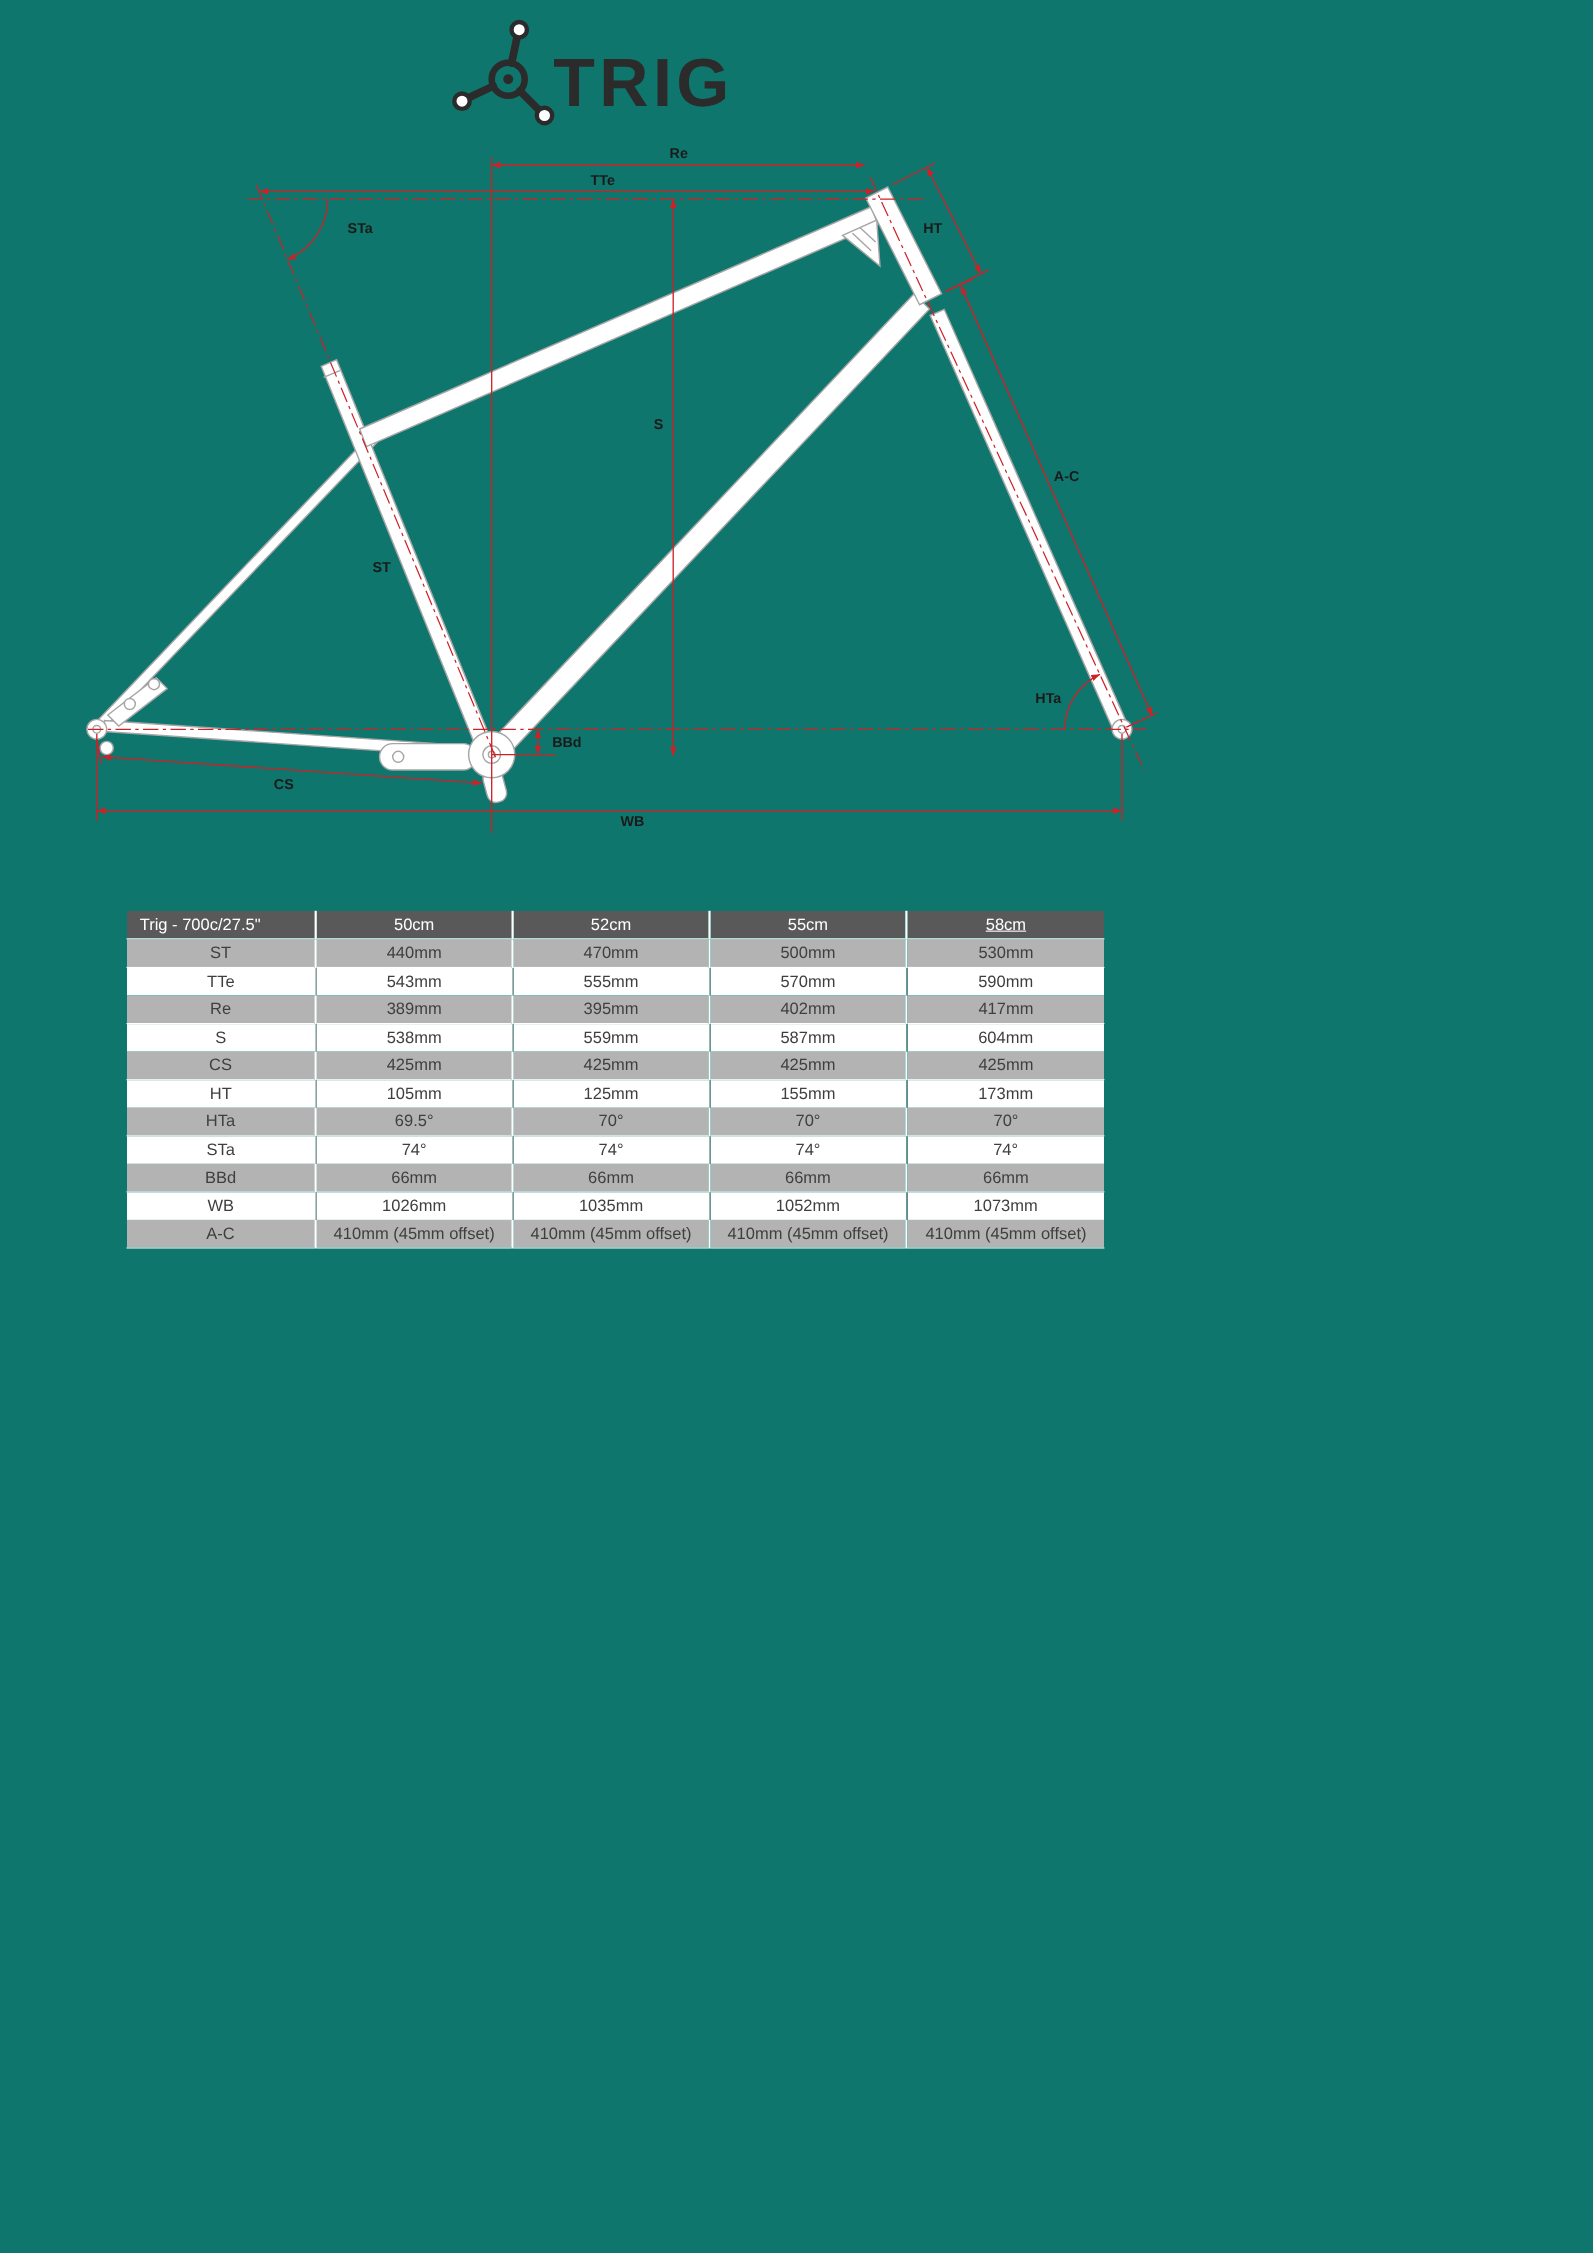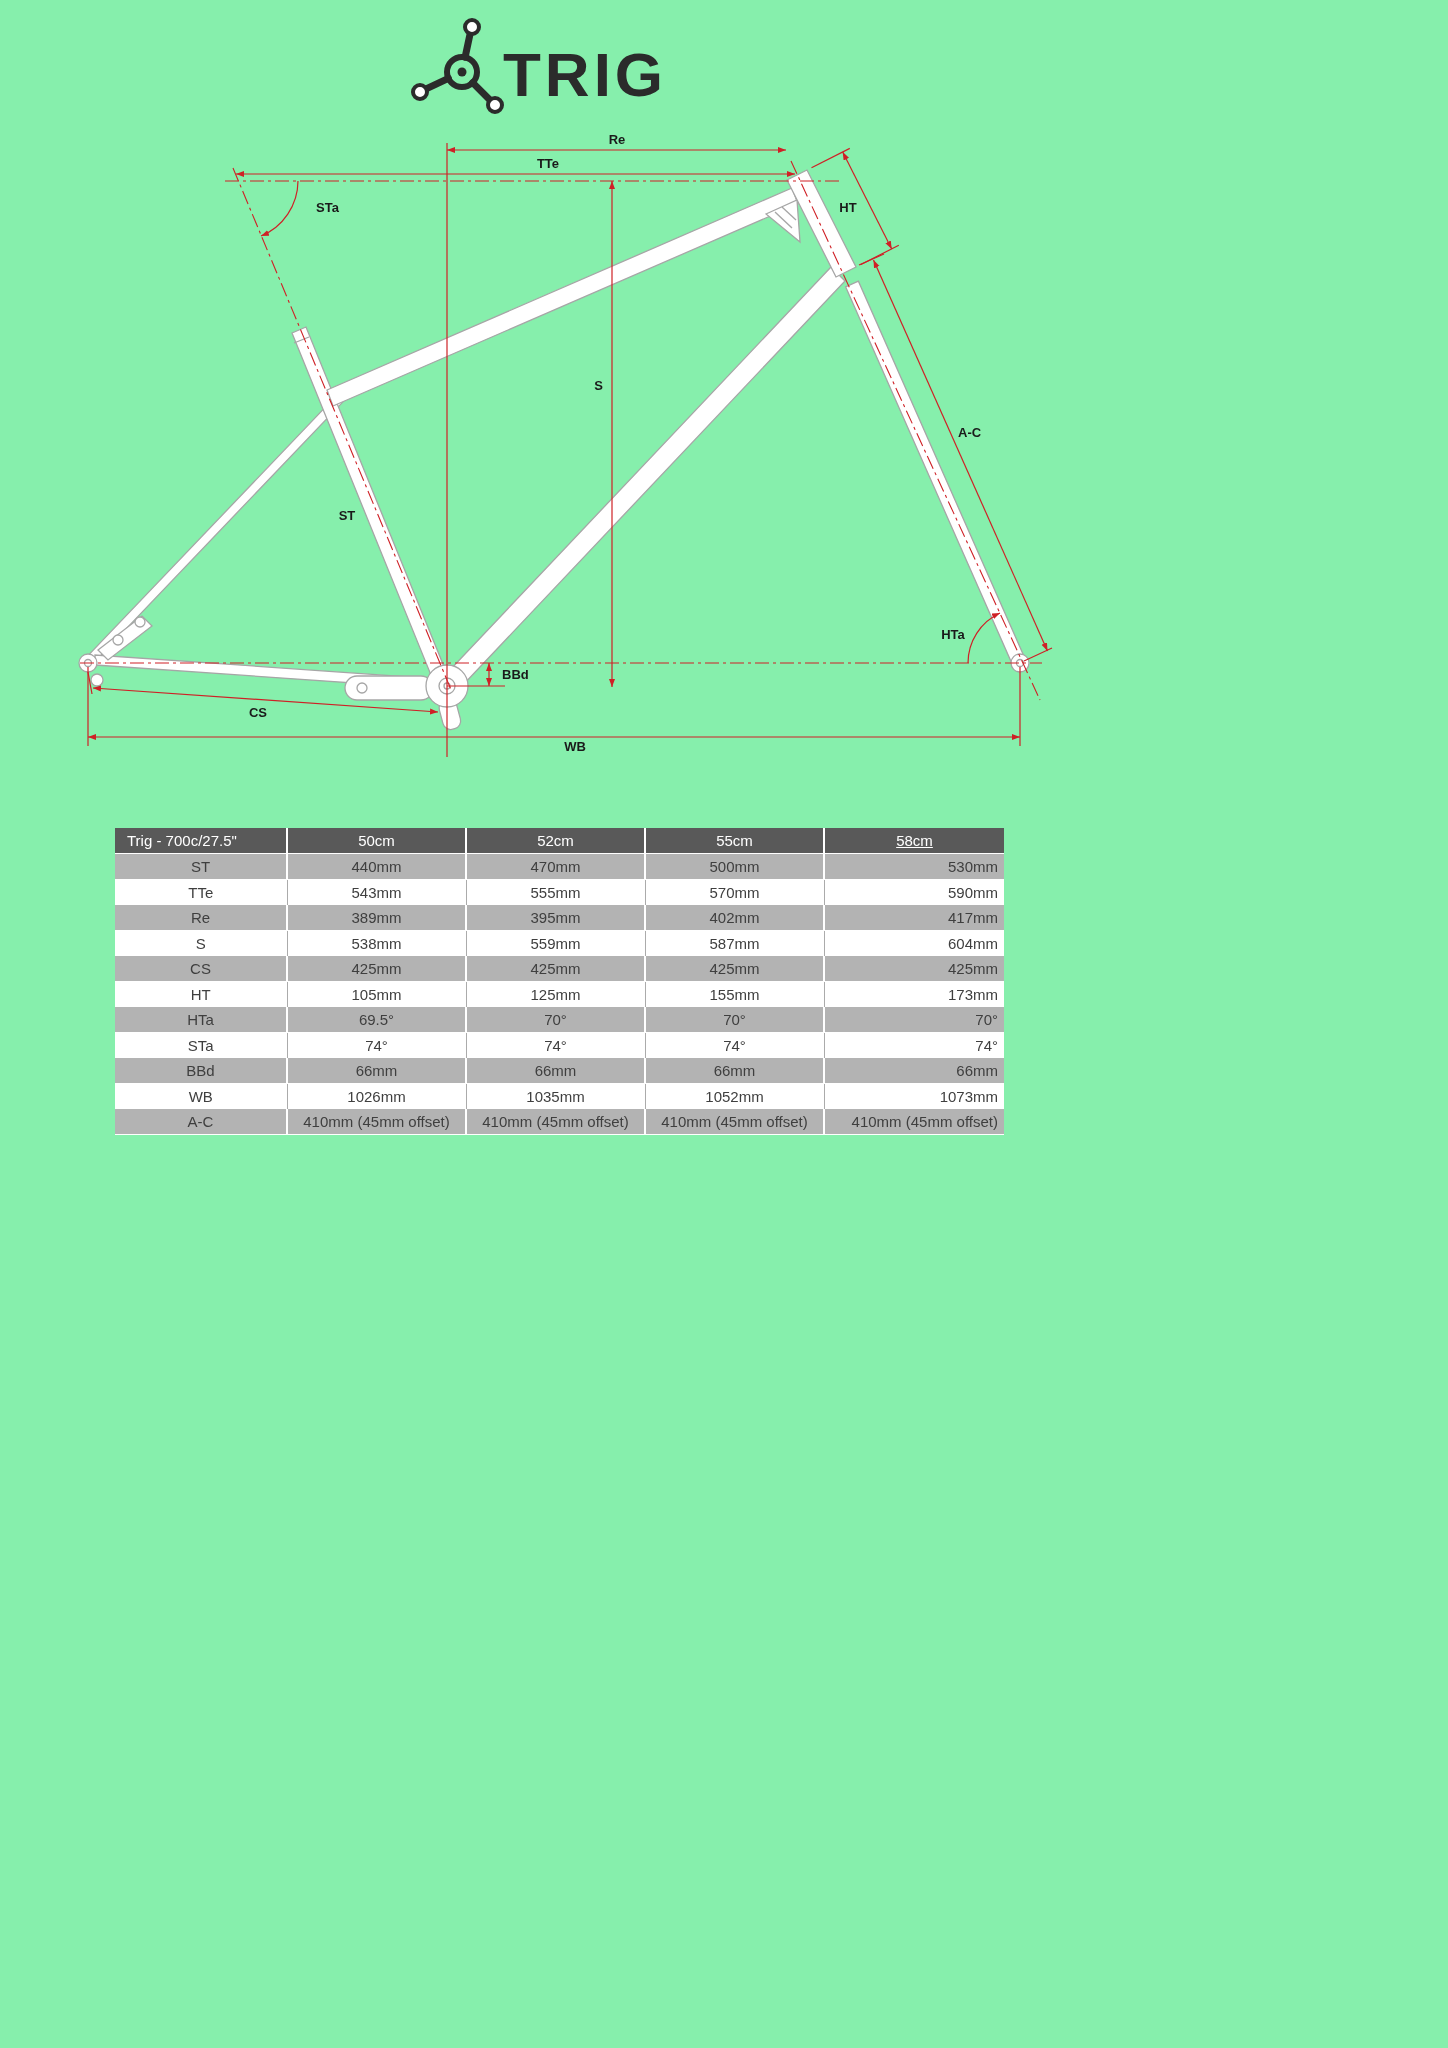--- a/index.html
+++ b/index.html
@@ -1,31 +1,31 @@
 <!DOCTYPE html>
 <html><head>
 <meta charset="utf-8">
 <style>
   html,body { margin:0; padding:0; background:#ffffff; }
   body { width:1448px; height:2048px; position:relative; font-family:"Liberation Sans",sans-serif; }
-  .page { position:absolute; left:0; top:0; width:1448px; height:2048px; background:#86efac; }
+  .page { position:absolute; left:0; top:0; width:1448px; height:2048px; background:#0f766e; }
   svg.diagram { position:absolute; left:0; top:0; }
 
   
   table.geo { position:absolute; left:115px; top:828px; width:889px;
               border-collapse:collapse; table-layout:fixed;
               font-size:15px; color:#3f3f3f; }
   table.geo th, table.geo td { padding:2px 6px; height:21px; text-align:center;
               overflow:hidden; white-space:nowrap; font-weight:400; }
   table.geo th { background:#595959; color:#ffffff; border-right:2px solid #fff; border-bottom:1px solid #fff; }
   table.geo th:first-child { text-align:left; padding-left:12px; }
   table.geo th:last-child { border-right:none;text-decoration:underline; }
   table.geo tr.g td { background:#b3b3b3; border-right:2px solid #ffffff; border-bottom:1px solid #fff; }
   table.geo tr.w td { background:#ffffff; border-right:1px solid #ababab; }
-  table.geo tr.g td:last-child, table.geo tr.w td:last-child { border-right:none;text-align:right; }
+  table.geo tr.g td:last-child, table.geo tr.w td:last-child { border-right:none; }
 
   
   .frame * { vector-effect:non-scaling-stroke; }
   .frame { stroke:#a6a6a6; stroke-width:1.3; fill:#ffffff; }
   .dim   { stroke:#cf2026; stroke-width:1.2; fill:none; }
   .dimdash { stroke:#cf2026; stroke-width:1.1; fill:none; stroke-dasharray:14 4 3 4; }
   .dlabel { font-family:"Liberation Sans",sans-serif; font-size:13px; font-weight:bold; fill:#1a1a1a; stroke:none; }
   .logo-text { font-family:"Liberation Sans",sans-serif; font-size:62px; font-weight:bold; letter-spacing:4px; fill:#2b2b2b; stroke:none; }
 </style>
 </head>

